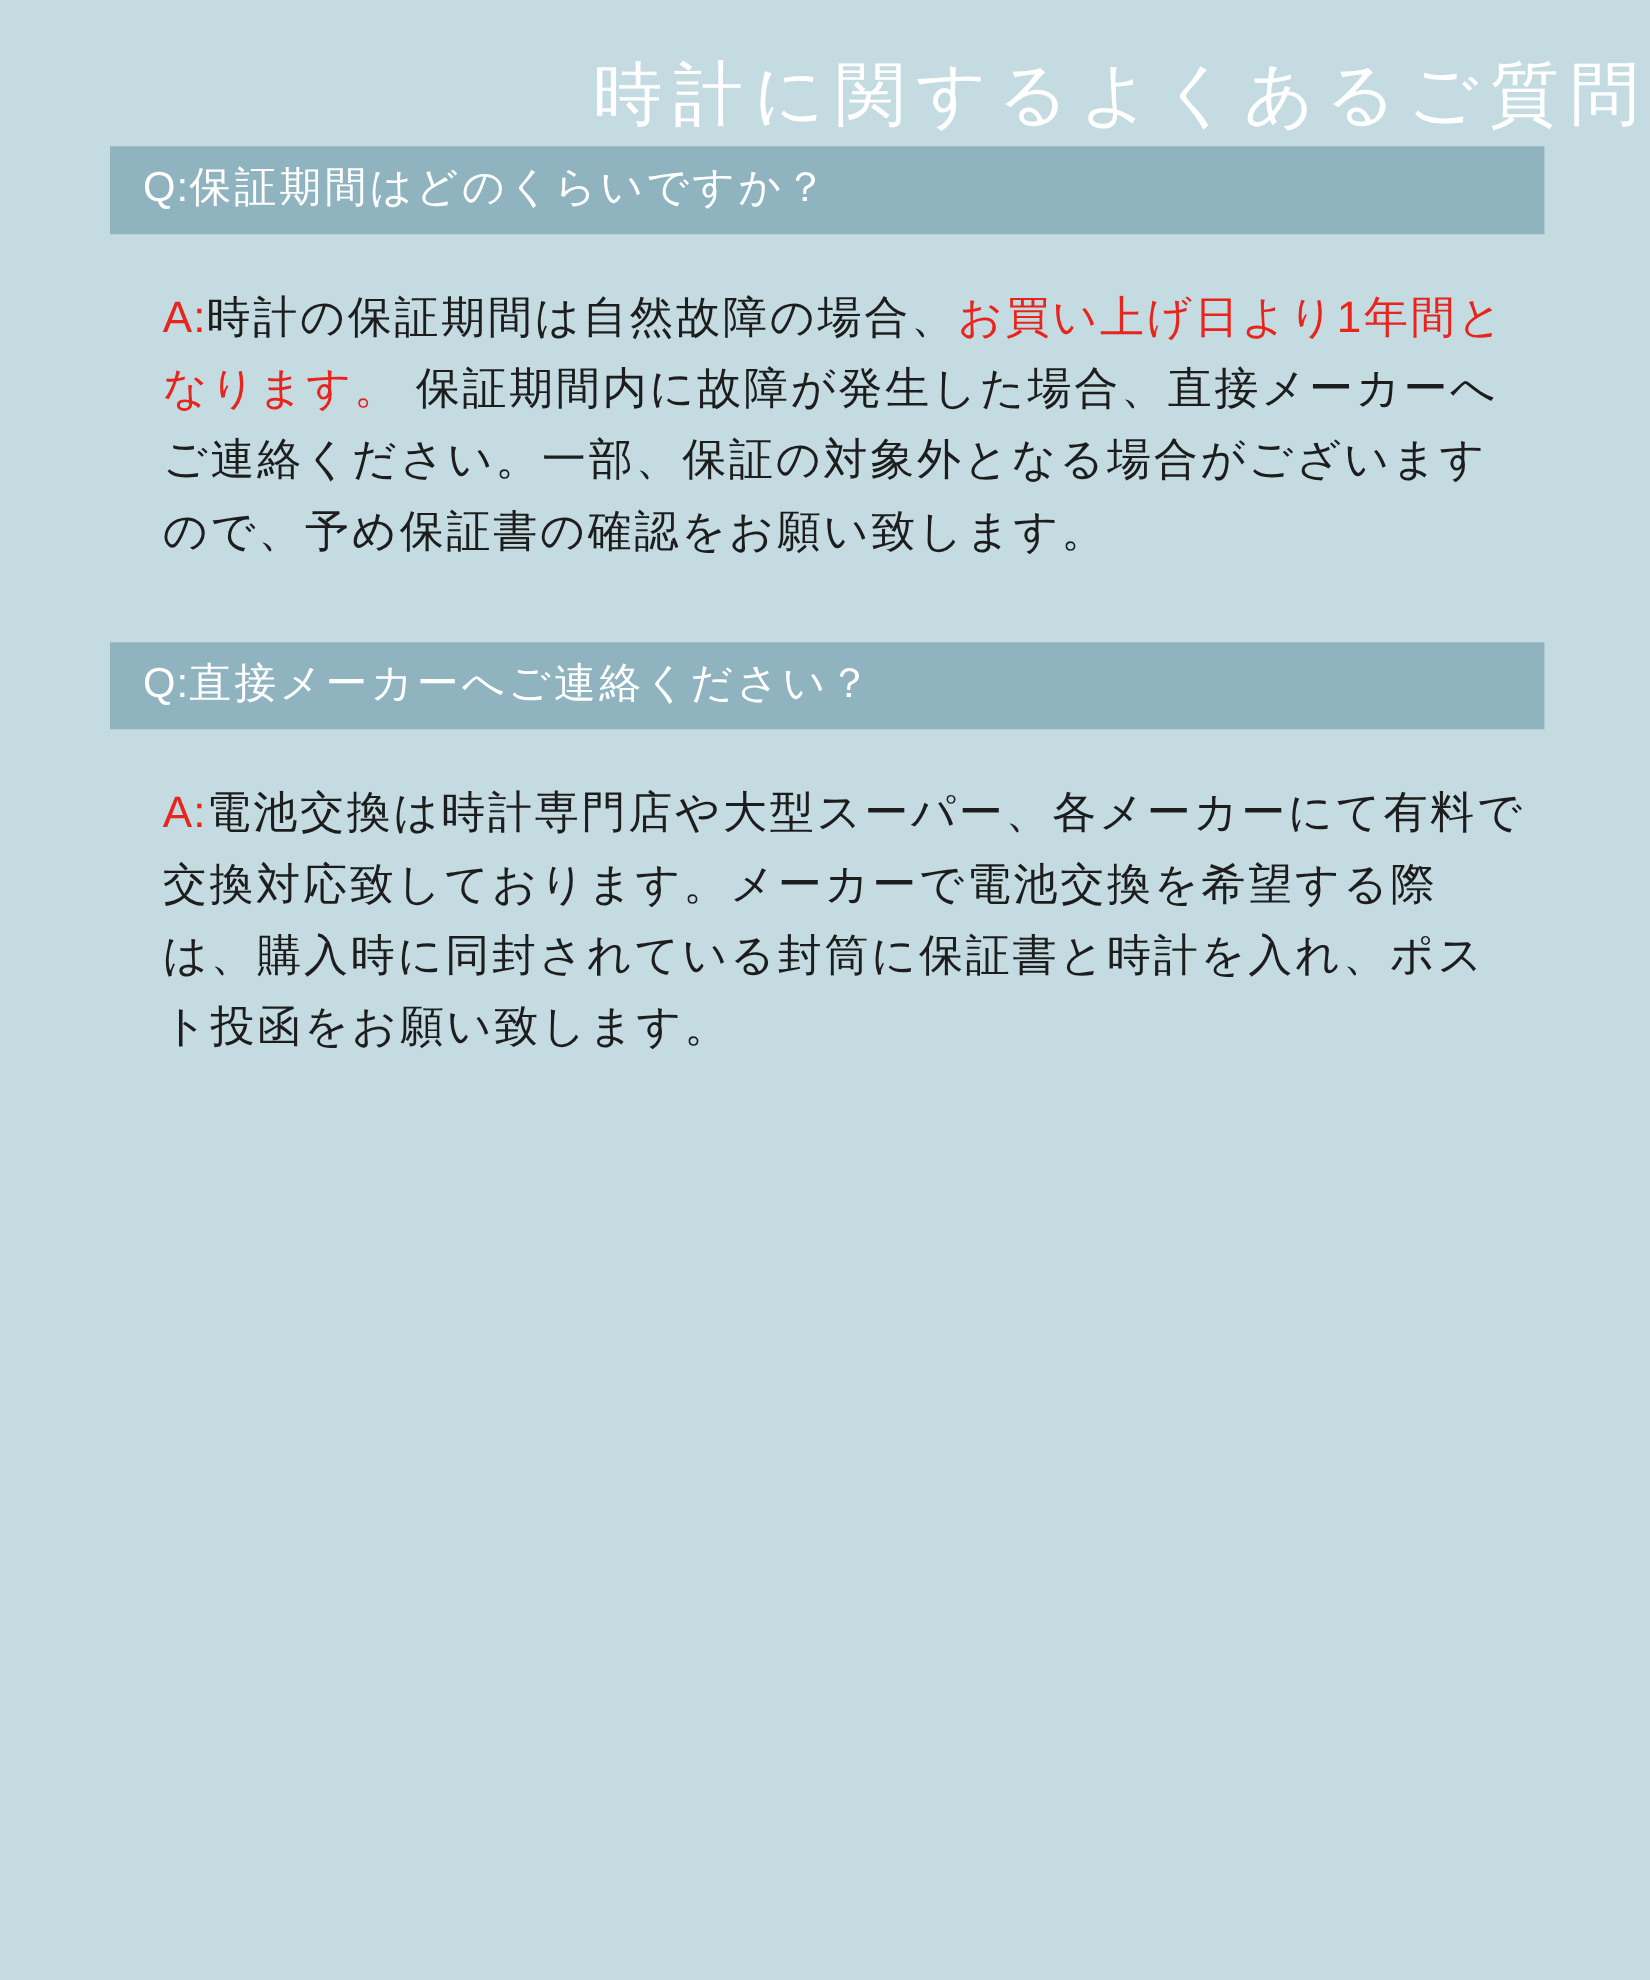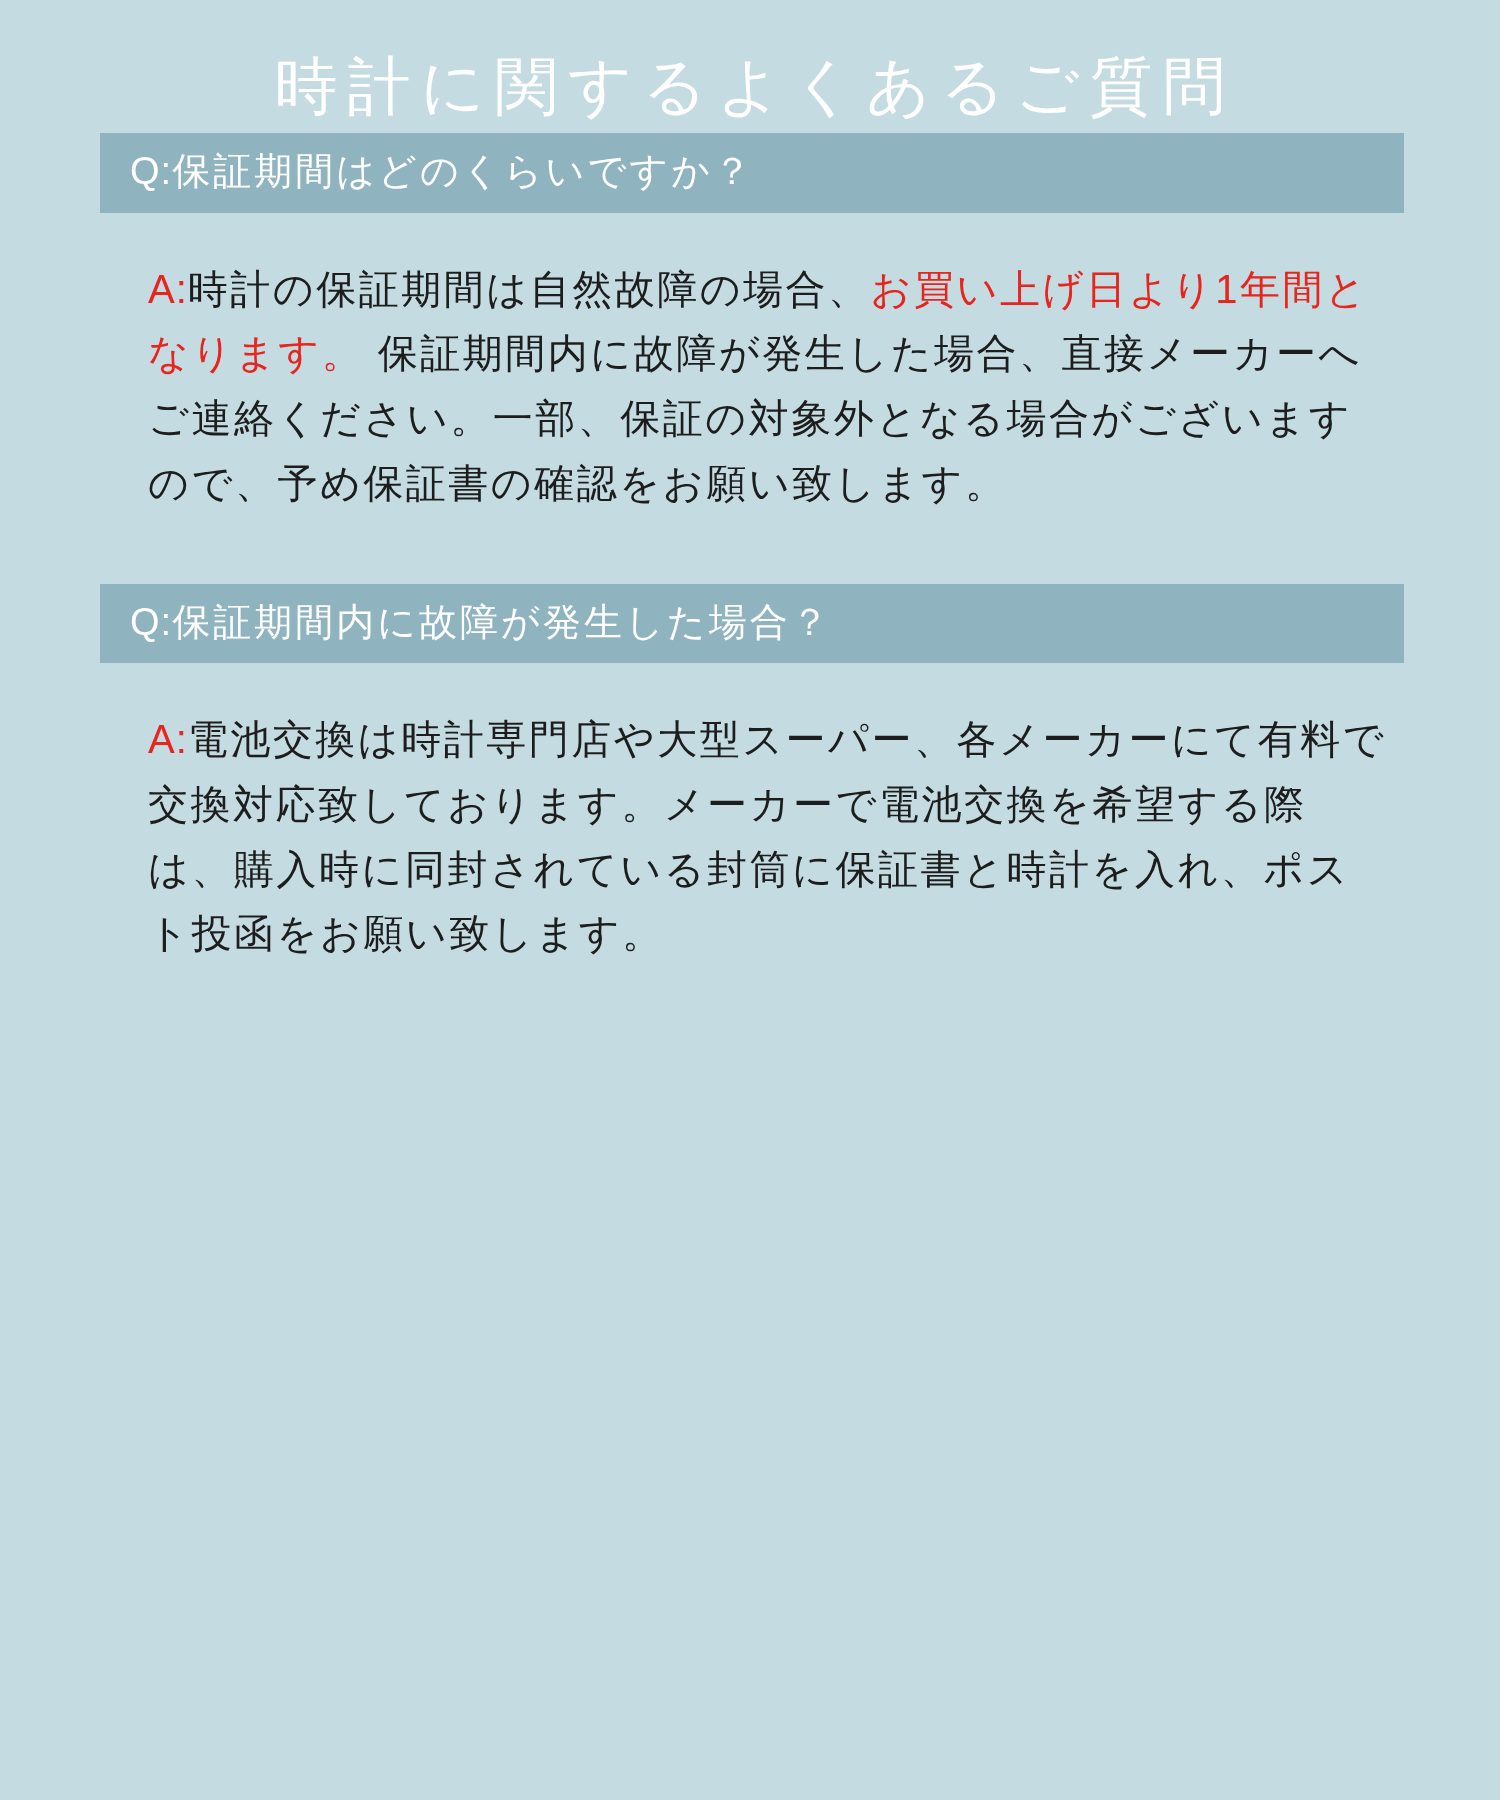--- a/index.html
+++ b/index.html
@@ -15,21 +15,21 @@
     overflow: hidden;
   }
   .page {
     position: relative;
     width: 1500px;
     height: 1800px;
     box-sizing: border-box;
     padding: 0 0 0 0;
   }
   .page-title {
-    text-align: center;
+    text-align: right;
     color: #ffffff;
     font-size: 63px;
     font-weight: 400;
     letter-spacing: 10px;
     line-height: 1.1;
     margin: 0;
     padding: 52px 0 0 0;
     text-indent: 10px;
   }
   .faq-list {
@@ -89,21 +89,21 @@
       </div>
       <div class="answer">
         <span class="a-letter">A:</span><span>時計の保証期間は自然故障の場合、</span><span class="hl">お買い上げ日より1年間となります。</span><span> 保証期間内に故障が発生した場合、直接メーカーへご連絡ください。一部、保証の対象外となる場合がございますので、予め保証書の確認をお願い致します。</span>
       </div>
     </li>
 
     <div class="spacer-1"></div>
 
     <li class="faq-item">
       <div class="q-bar">
-        <span class="q-letter">Q:</span><span>保証期間内に故障が発生した場合？</span>
+        <span class="q-letter">Q:</span><span>直接メーカーへご連絡ください？</span>
       </div>
       <div class="answer">
         <span class="a-letter">A:</span><span>電池交換は時計専門店や大型スーパー、各メーカーにて有料で交換対応致しております。メーカーで電池交換を希望する際は、購入時に同封されている封筒に保証書と時計を入れ、ポスト投函をお願い致します。</span>
       </div>
     </li>
 
     <div class="spacer-2"></div>
 
 
   </ul>

